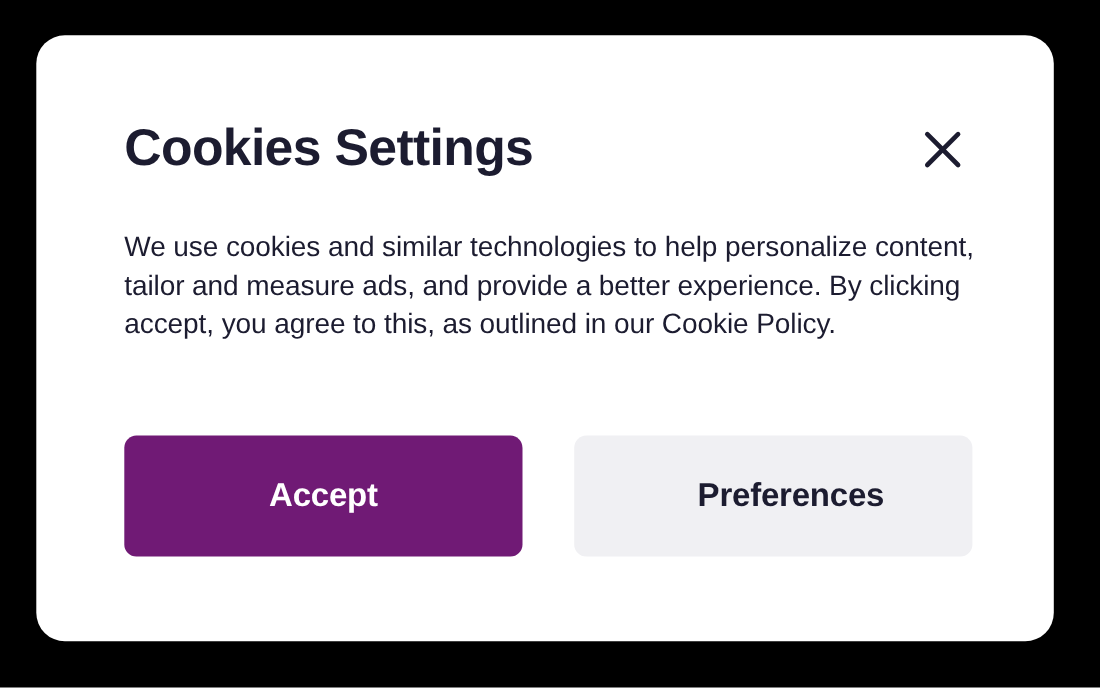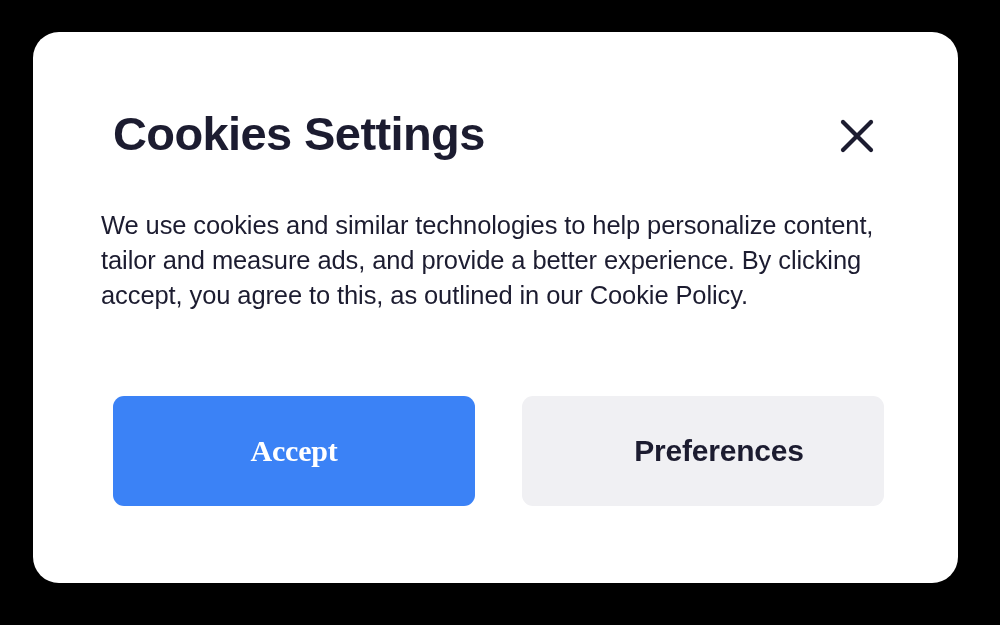--- a/index.html
+++ b/index.html
@@ -74,21 +74,21 @@
   }
   #close-button svg {
     display: block;
     width: 38px;
     height: 38px;
   }
 
   
   #dialog-body {
     position: absolute;
-    left: 68px;
+    left: 80px;
     top: 176px;
     width: 786px;
     margin: 0;
     font-family: "Liberation Sans", sans-serif;
     font-size: 25.5px;
     font-weight: 400;
     line-height: 35px;
     letter-spacing: -0.1px;
     color: #1c1c30;
     hyphens: auto;
@@ -117,23 +117,22 @@
     font-weight: 700;
     letter-spacing: -0.2px;
     cursor: pointer;
     display: flex;
     align-items: center;
     justify-content: center;
     padding: 0;
   }
 
   #accept-button {
-    background: #3b82f6;
+    background: #701a75;
     color: #ffffff;
-    font-family: Liberation Serif, serif;
   }
 
   #preferences-button {
     background: #f0f0f3;
     color: #1c1c30;
     padding-left: 32px;
   }
 </style>
 </head>
 <body>

